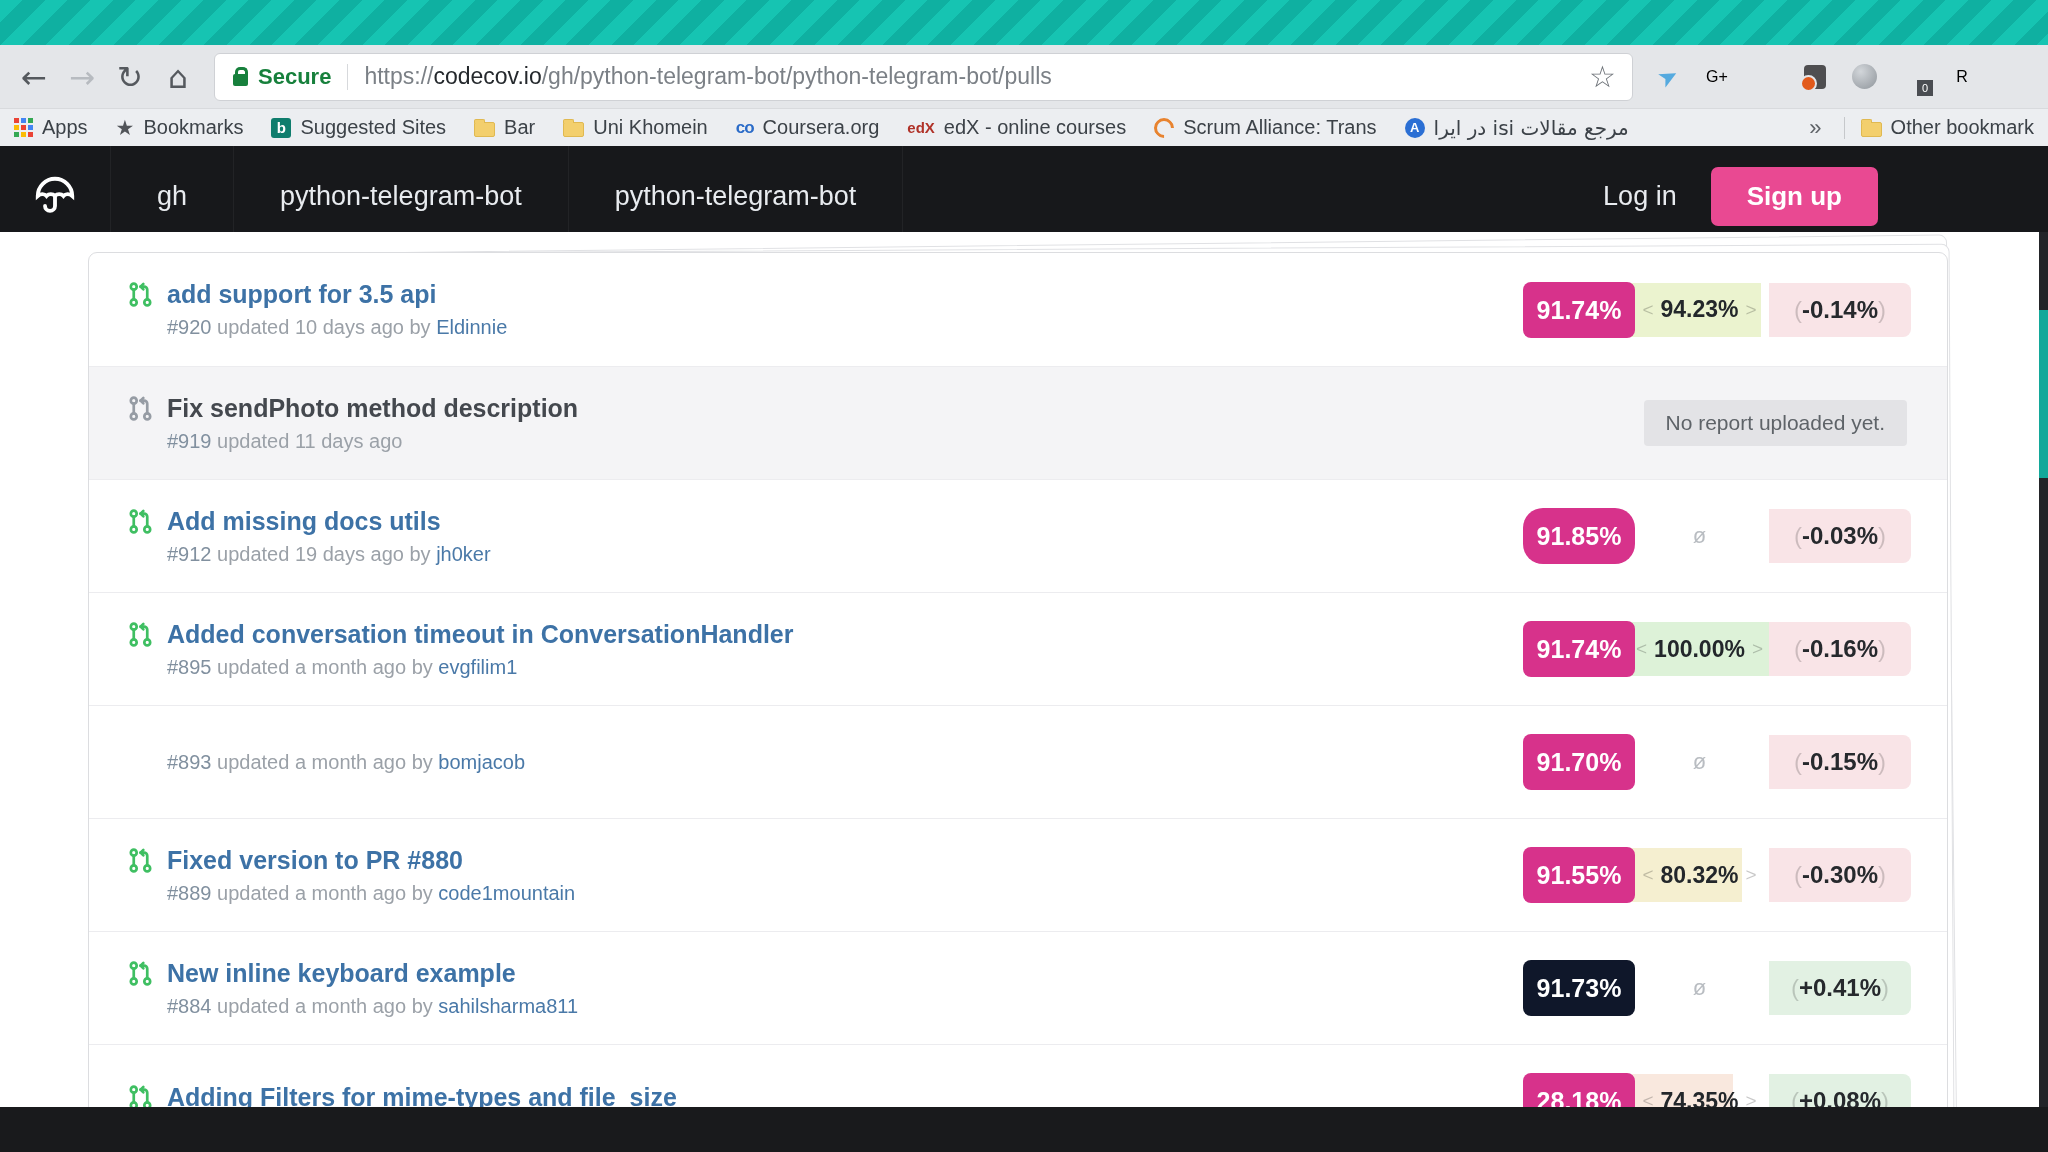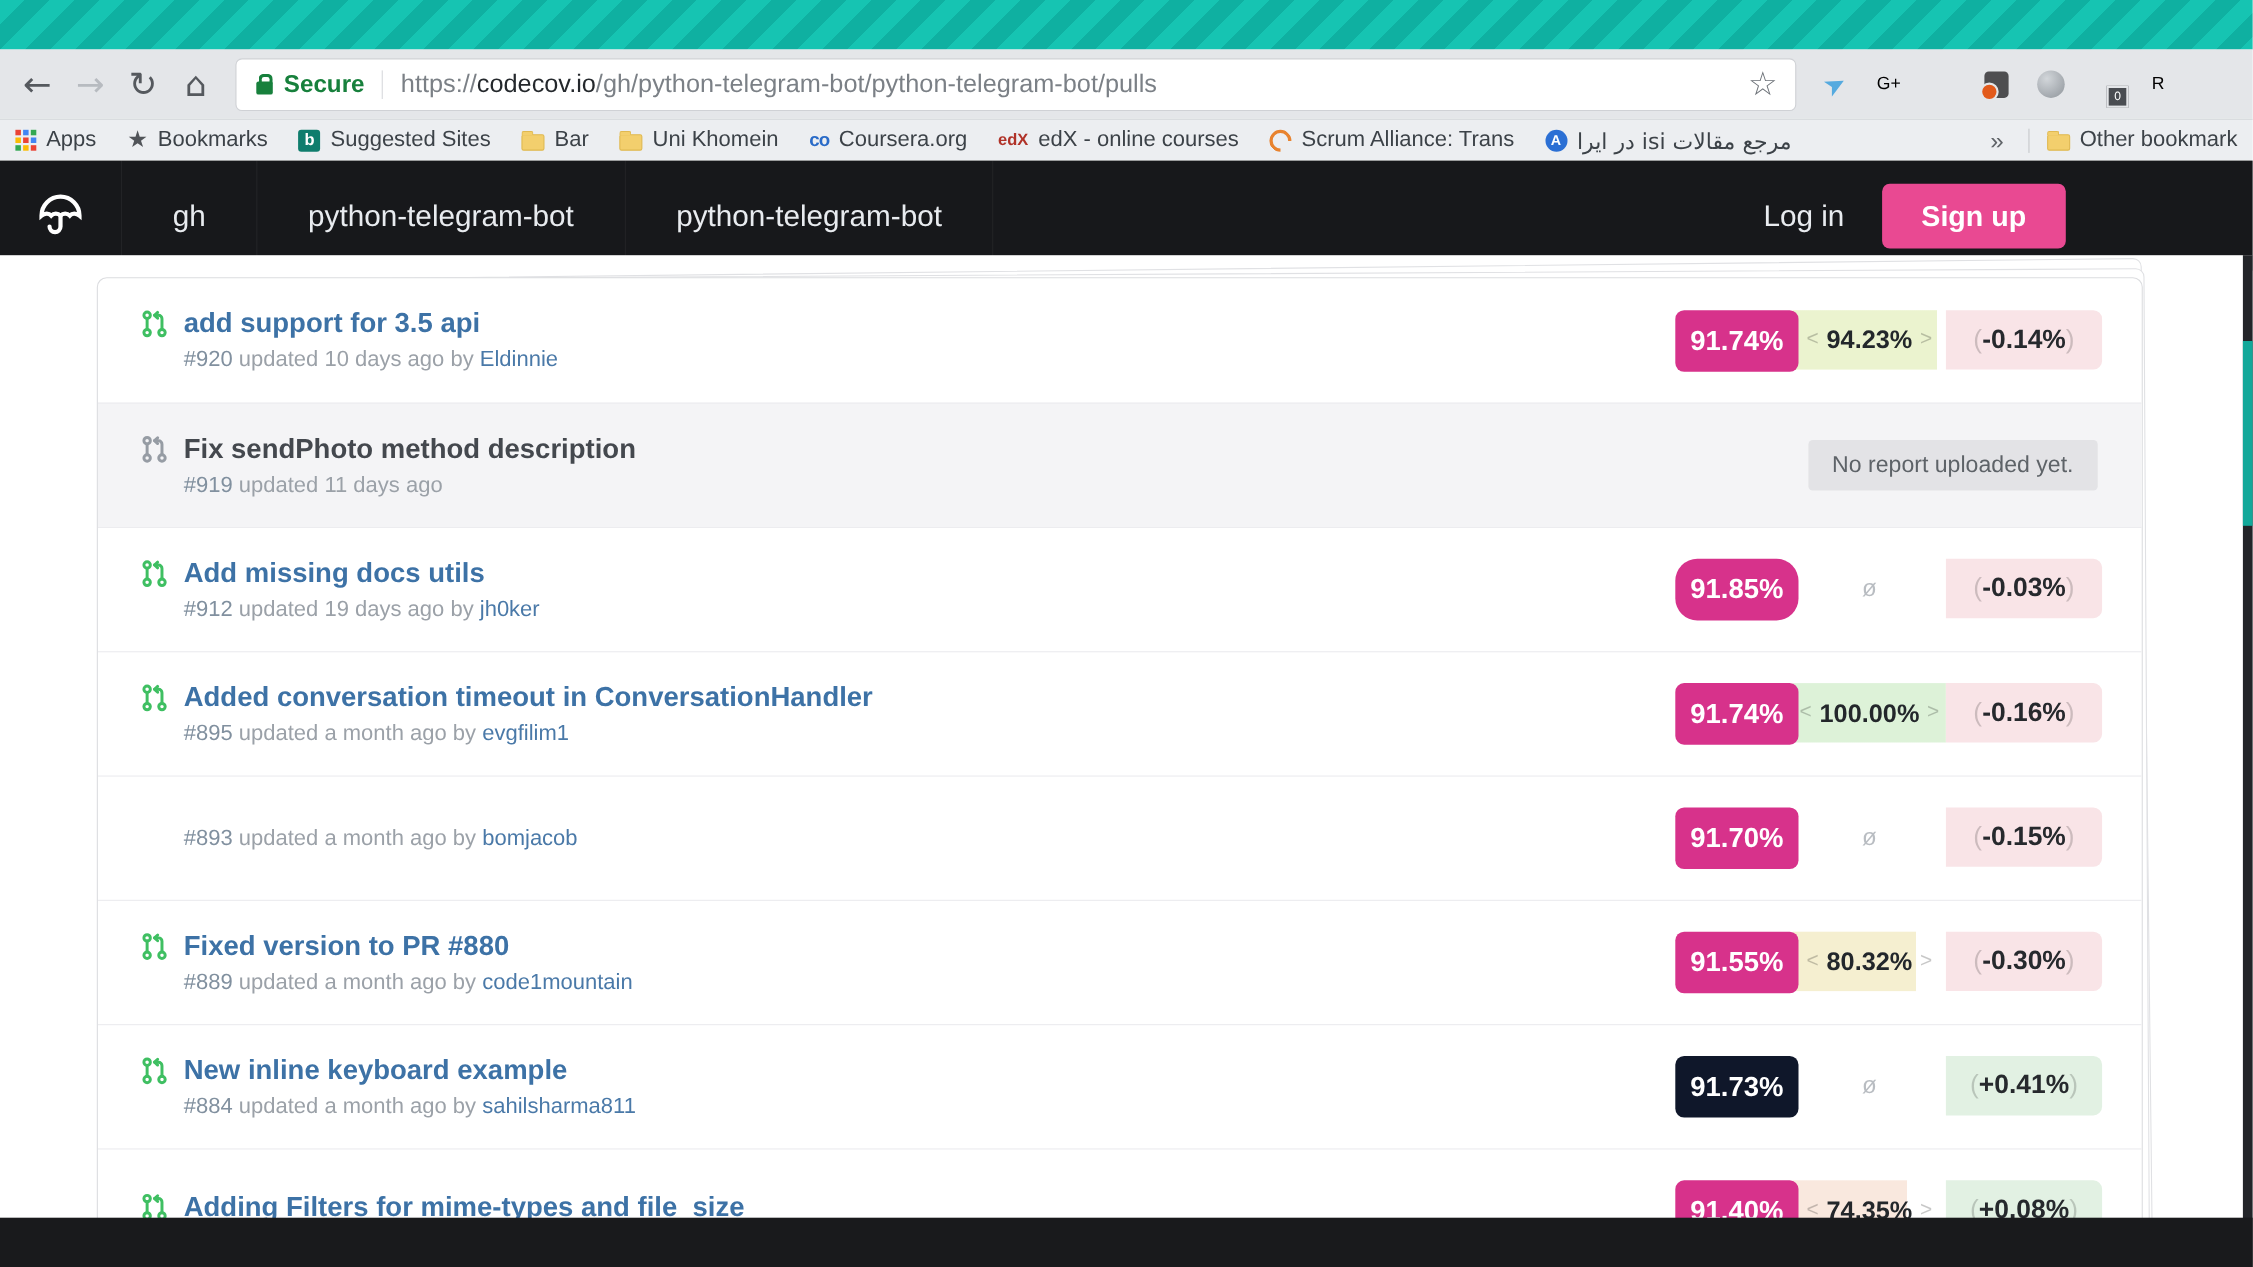--- a/index.html
+++ b/index.html
@@ -64,21 +64,21 @@
   .left{flex:1;min-width:0}
   .title-line{display:flex;align-items:center;gap:13px;margin-bottom:7px}
   .pr-icon{width:27px;height:27px;flex:none}
   .pr-icon.open{color:#3fbf62}
   .pr-icon.closed{color:#969ca4}
   .title{font-size:25px;font-weight:bold;color:#3d72a6;white-space:nowrap}
   .title.plain{color:#44484e}
   .meta-line{font-size:20px;color:#9ba1a8;padding-left:40px;white-space:nowrap}
   .num{color:#81909f}
   .author{color:#4a79a8}
-  .badges{display:flex;flex:none}
+  .badges{display:flex;align-items:center;flex:none}
   .cov{background:#d7328b;color:#fff;font-weight:bold;font-size:25px;width:112px;height:56px;line-height:56px;text-align:center;border-radius:8px;position:relative;z-index:2;margin-right:-5px}
   .mid{width:139px;height:54px;display:flex;align-items:center;justify-content:center;gap:7px;font-size:23px;color:#23272b;background:#fff}
   .mid b{font-weight:bold}
   .mid .chev{color:rgba(0,0,0,.22);font-size:19px}
   .mid.empty b{color:#b9bdc2;font-weight:normal;font-size:22px}
   .chg{width:142px;height:54px;display:flex;align-items:center;justify-content:center;font-size:24px;border-radius:0 8px 8px 0;color:#26292d}
   .chg .core{font-weight:bold}
   .chg .paren{color:rgba(0,0,0,.18)}
   .noreport{background:#e3e3e6;color:#5e6368;font-size:21px;padding:11px 22px;border-radius:4px;margin-right:4px}
   
@@ -427,21 +427,21 @@
                 <circle cx="18" cy="19" r="2.6"></circle>
           <path d="M6 7.6v8.8"></path>
                 <path d="M12 5h3.2A2.8 2.8 0 0 1 18 7.8v8.6"></path>
                 <path d="M14.5 2.7 12 5l2.5 2.3"></path>
         </svg>
         <span class="title">Adding Filters for mime-types and file_size</span>
       </div>
 
     </div>
     <div class="badges">
-      <span class="cov" style="background: rgb(215, 50, 139);">91.40%</span>
+      <span class="cov" style="background: rgb(215, 50, 139);">28.18%</span>
       <span class="mid" style="background: linear-gradient(90deg, rgb(249, 232, 222) 0%, rgb(249, 232, 222) 74.35%, rgb(255, 255, 255) 74.35%);">
         <span class="chev l">&lt;</span>
               <b>74.35%</b>
               <span class="chev r">&gt;</span>
       </span>
       <span class="chg" style="background: rgb(226, 241, 227);">
               <span class="paren">(</span>
               <span class="core">+0.08%</span>
               <span class="paren">)</span>
             </span>

